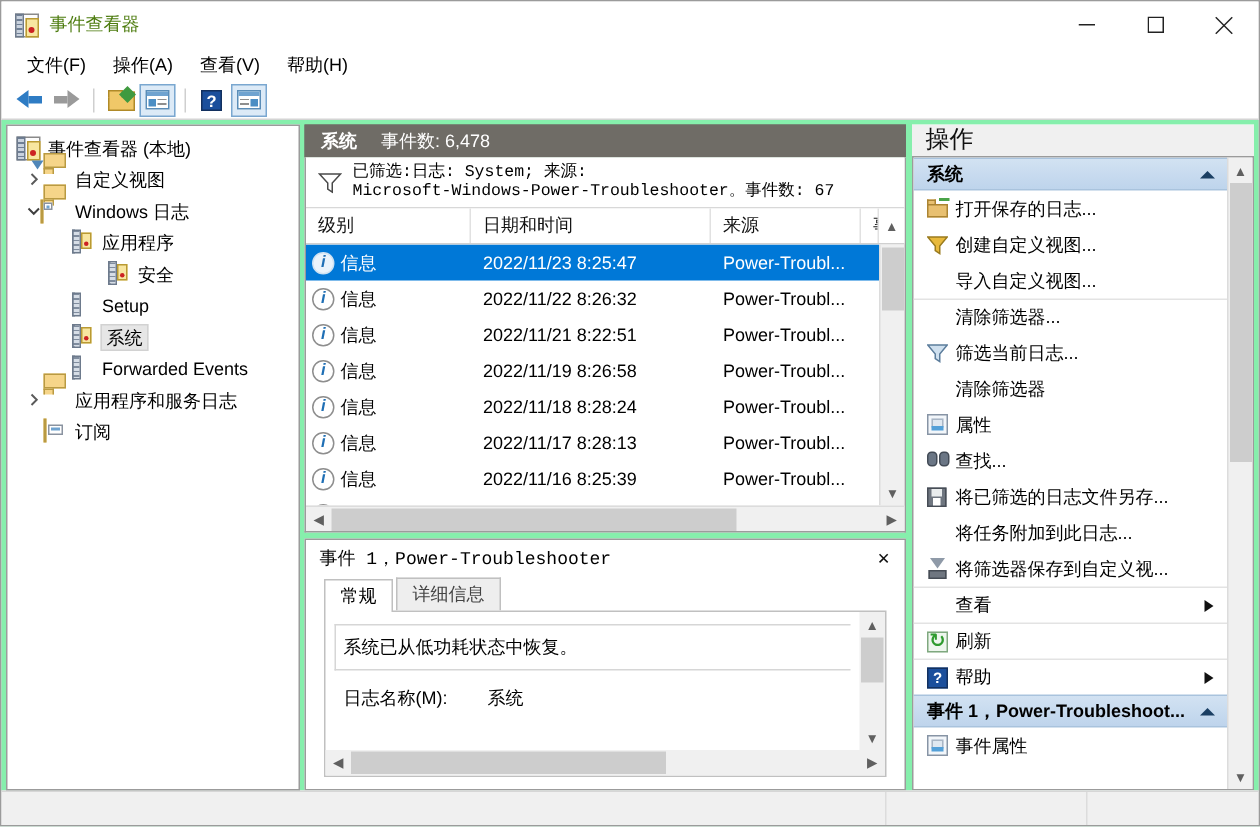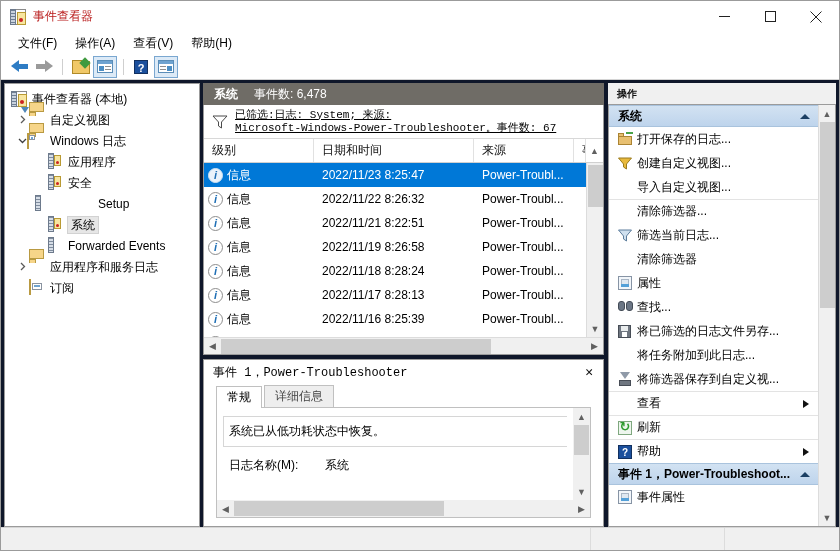--- a/index.html
+++ b/index.html
@@ -40,21 +40,21 @@
     border: 1px solid #6d7a8c;
   }
   .ev-icon::after {
     content: ""; position: absolute; left: 6px; top: 2px; width: 7px; height: 11px;
     background: #f8e6a0; border: 1px solid #b99a33;
   }
   .ev-icon .dot {
     position: absolute; left: 8px; top: 8px; width: 4px; height: 4px;
     background: #cc2222; border-radius: 50%; z-index: 3;
   }
-  .title-text { font-size: 12px; color: #b91c1c; }
+  .title-text { font-size: 12px; color: #4d7c0f; }
   .win-controls {
     position: absolute; right: 0; top: 0; height: 31px; display: flex;
   }
   .win-btn {
     width: 46px; height: 31px; display: flex; align-items: center; justify-content: center;
     font-size: 12px; color: #333; background: transparent;
   }
   .win-btn svg { display: block; }
   
   .menubar {
@@ -114,21 +114,21 @@
   }
   .pane-ico.right .lines { left:1px; right:7px; }
   .help-ico {
     width: 14px; height: 14px; background: #1b4f9c; color: #fff;
     font-size: 11px; font-weight: bold; line-height: 14px; text-align: center;
     border: 1px solid #12305f;
   }
   
   .body {
     flex: 1; display: flex; min-height: 0;
-    background: #0f172a; padding: 0;
+    background: #86efac; padding: 0;
   }
   .tree-pane {
     width: 196px; min-width: 196px;
     background: #fff; border: 1px solid #9b9b9b;
     margin: 3px 0 0 3px;
     display: flex; flex-direction: column;
     position: relative; overflow: hidden;
   }
   .tree-scroll { flex: 1; overflow: hidden; padding-top: 4px; }
   .tree-node {
@@ -205,21 +205,21 @@
     display: flex; align-items: center; padding-left: 10px; gap: 16px;
     font-size: 12px; border: 1px solid #6f6c66;
   }
   .center-header .ch-title { font-weight: bold; }
   .list-box {
     flex: 1; min-height: 0; background: #fff; border: 1px solid #9b9b9b;
     border-top: none; display: flex; flex-direction: column; margin-bottom: 0;
   }
   .filter-bar {
     min-height: 34px; display: flex; align-items: center; gap: 7px;
-    padding: 3px 6px 3px 8px; border-bottom: 1px solid #d8d8d8; background: #fff; text-decoration: underline;
+    padding: 3px 6px 3px 8px; border-bottom: 1px solid #d8d8d8; background: #fff;
   }
   .funnel {
     width: 16px; height: 14px; flex: none; position: relative;
   }
   .funnel svg { display:block; }
   .filter-text {
     font-family: "Liberation Mono", "DejaVu Sans Mono", monospace;
     font-size: 11px; line-height: 13px; color: #000;
   }
   .col-head {
@@ -305,21 +305,21 @@
   }
   .kv { display: flex; margin-top: 10px; padding-left: 6px; font-size: 12px; }
   .kv .k { width: 96px; }
   
   .actions-pane {
     width: 228px; min-width: 228px; margin: 3px 3px 0 4px;
     background: #fff; display: flex; flex-direction: column; overflow: hidden;
   }
   .actions-title {
     height: 21px; min-height: 21px; display: flex; align-items: center;
-    padding-left: 9px; font-weight: bold; font-size: 10px;
+    padding-left: 9px; font-weight: normal; font-size: 16px;
     background: #f0f0f0; color: #111;
   }
   .actions-body {
     flex: 1; min-height: 0; display: flex;
     border: 1px solid #9b9b9b; background: #fff; overflow: hidden;
   }
   .actions-list { flex: 1; min-width: 0; overflow: hidden; }
   .act-group {
     height: 22px; display: flex; align-items: center; justify-content: space-between;
     padding: 0 8px 0 9px; font-weight: bold; font-size: 12px;
@@ -483,28 +483,28 @@
           <span class="node-label">Windows 日志</span>
         </div>
 
         <div class="tree-node" style="padding-left:42px;">
           <span class="node-icon">
             <span class="ico-log warn"><span class="lines2"></span><span class="badge"></span><span class="dot"></span></span>
           </span>
           <span class="node-label">应用程序</span>
         </div>
 
-        <div class="tree-node" style="padding-left:42px;">
+        <div class="tree-node" style="padding-left:66px;">
           <span class="node-icon">
             <span class="ico-log warn"><span class="lines2"></span><span class="badge"></span><span class="dot"></span></span>
           </span>
           <span class="node-label">安全</span>
         </div>
 
-        <div class="tree-node" style="padding-left:29px;gap:43px;">
+        <div class="tree-node" style="padding-left:42px;">
           <span class="node-icon">
             <span class="ico-log"><span class="lines2"></span></span>
           </span>
           <span class="node-label">Setup</span>
         </div>
 
         <div class="tree-node selected" style="padding-left:42px;">
           <span class="node-icon">
             <span class="ico-log warn"><span class="lines2"></span><span class="badge"></span><span class="dot"></span></span>
           </span>

